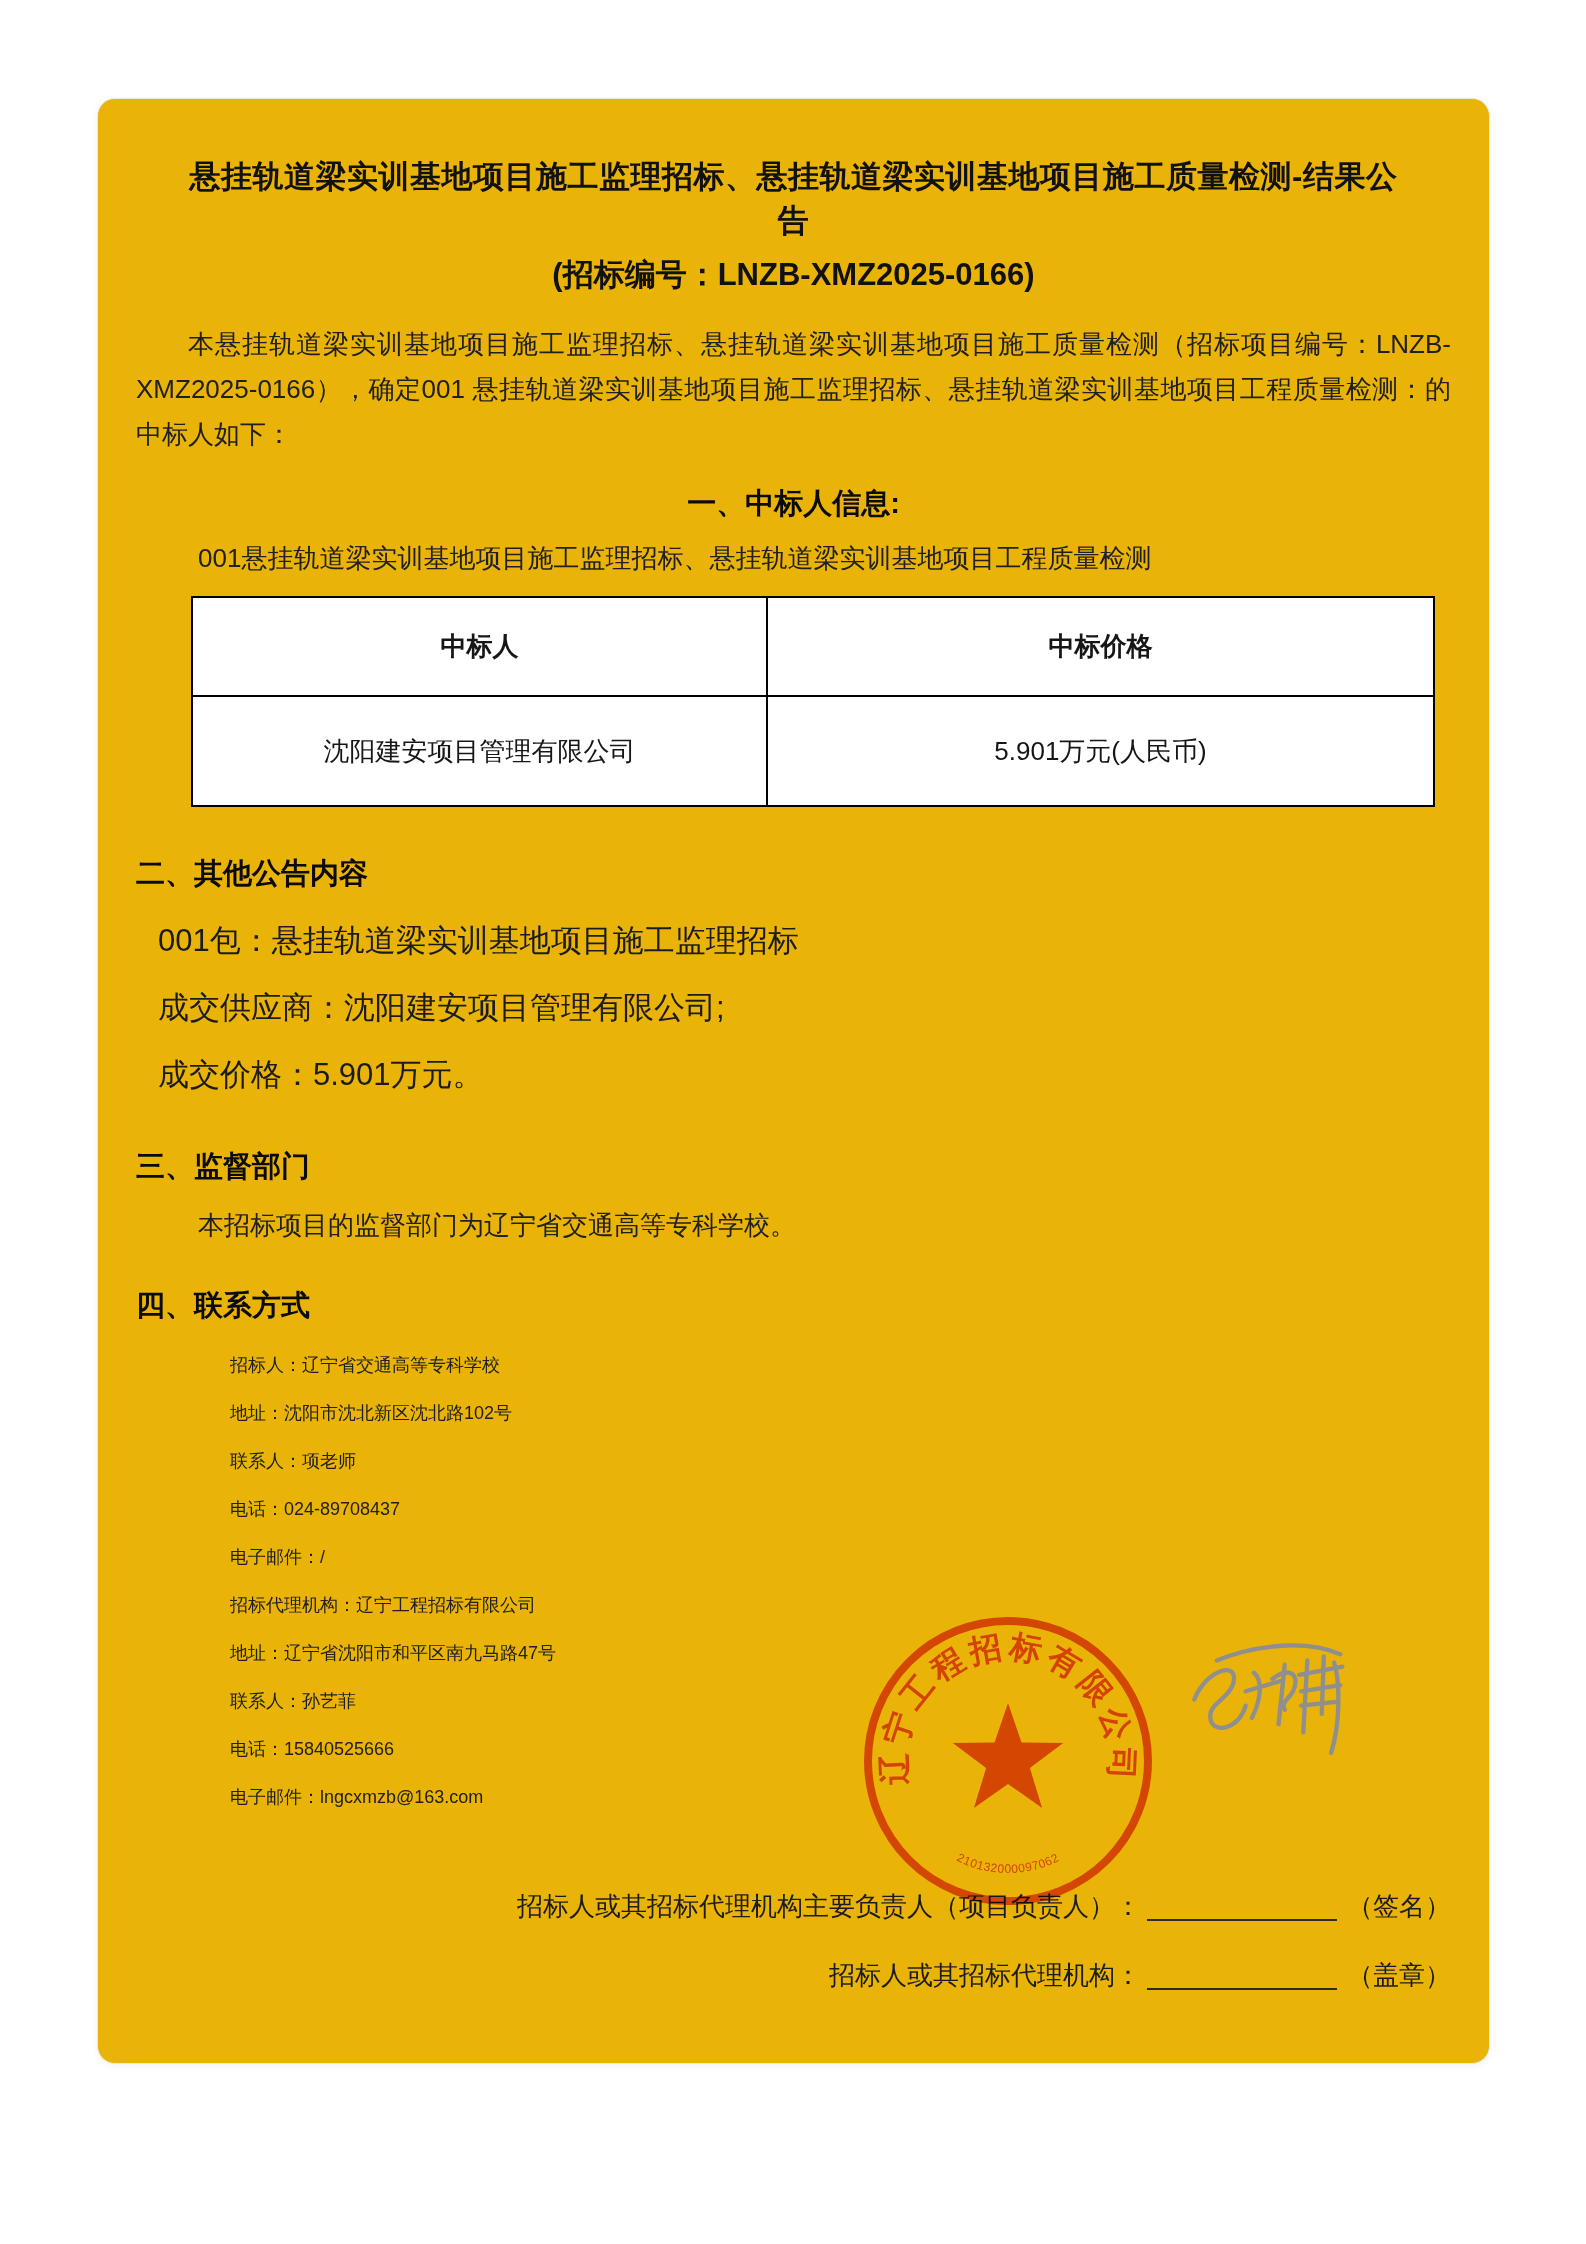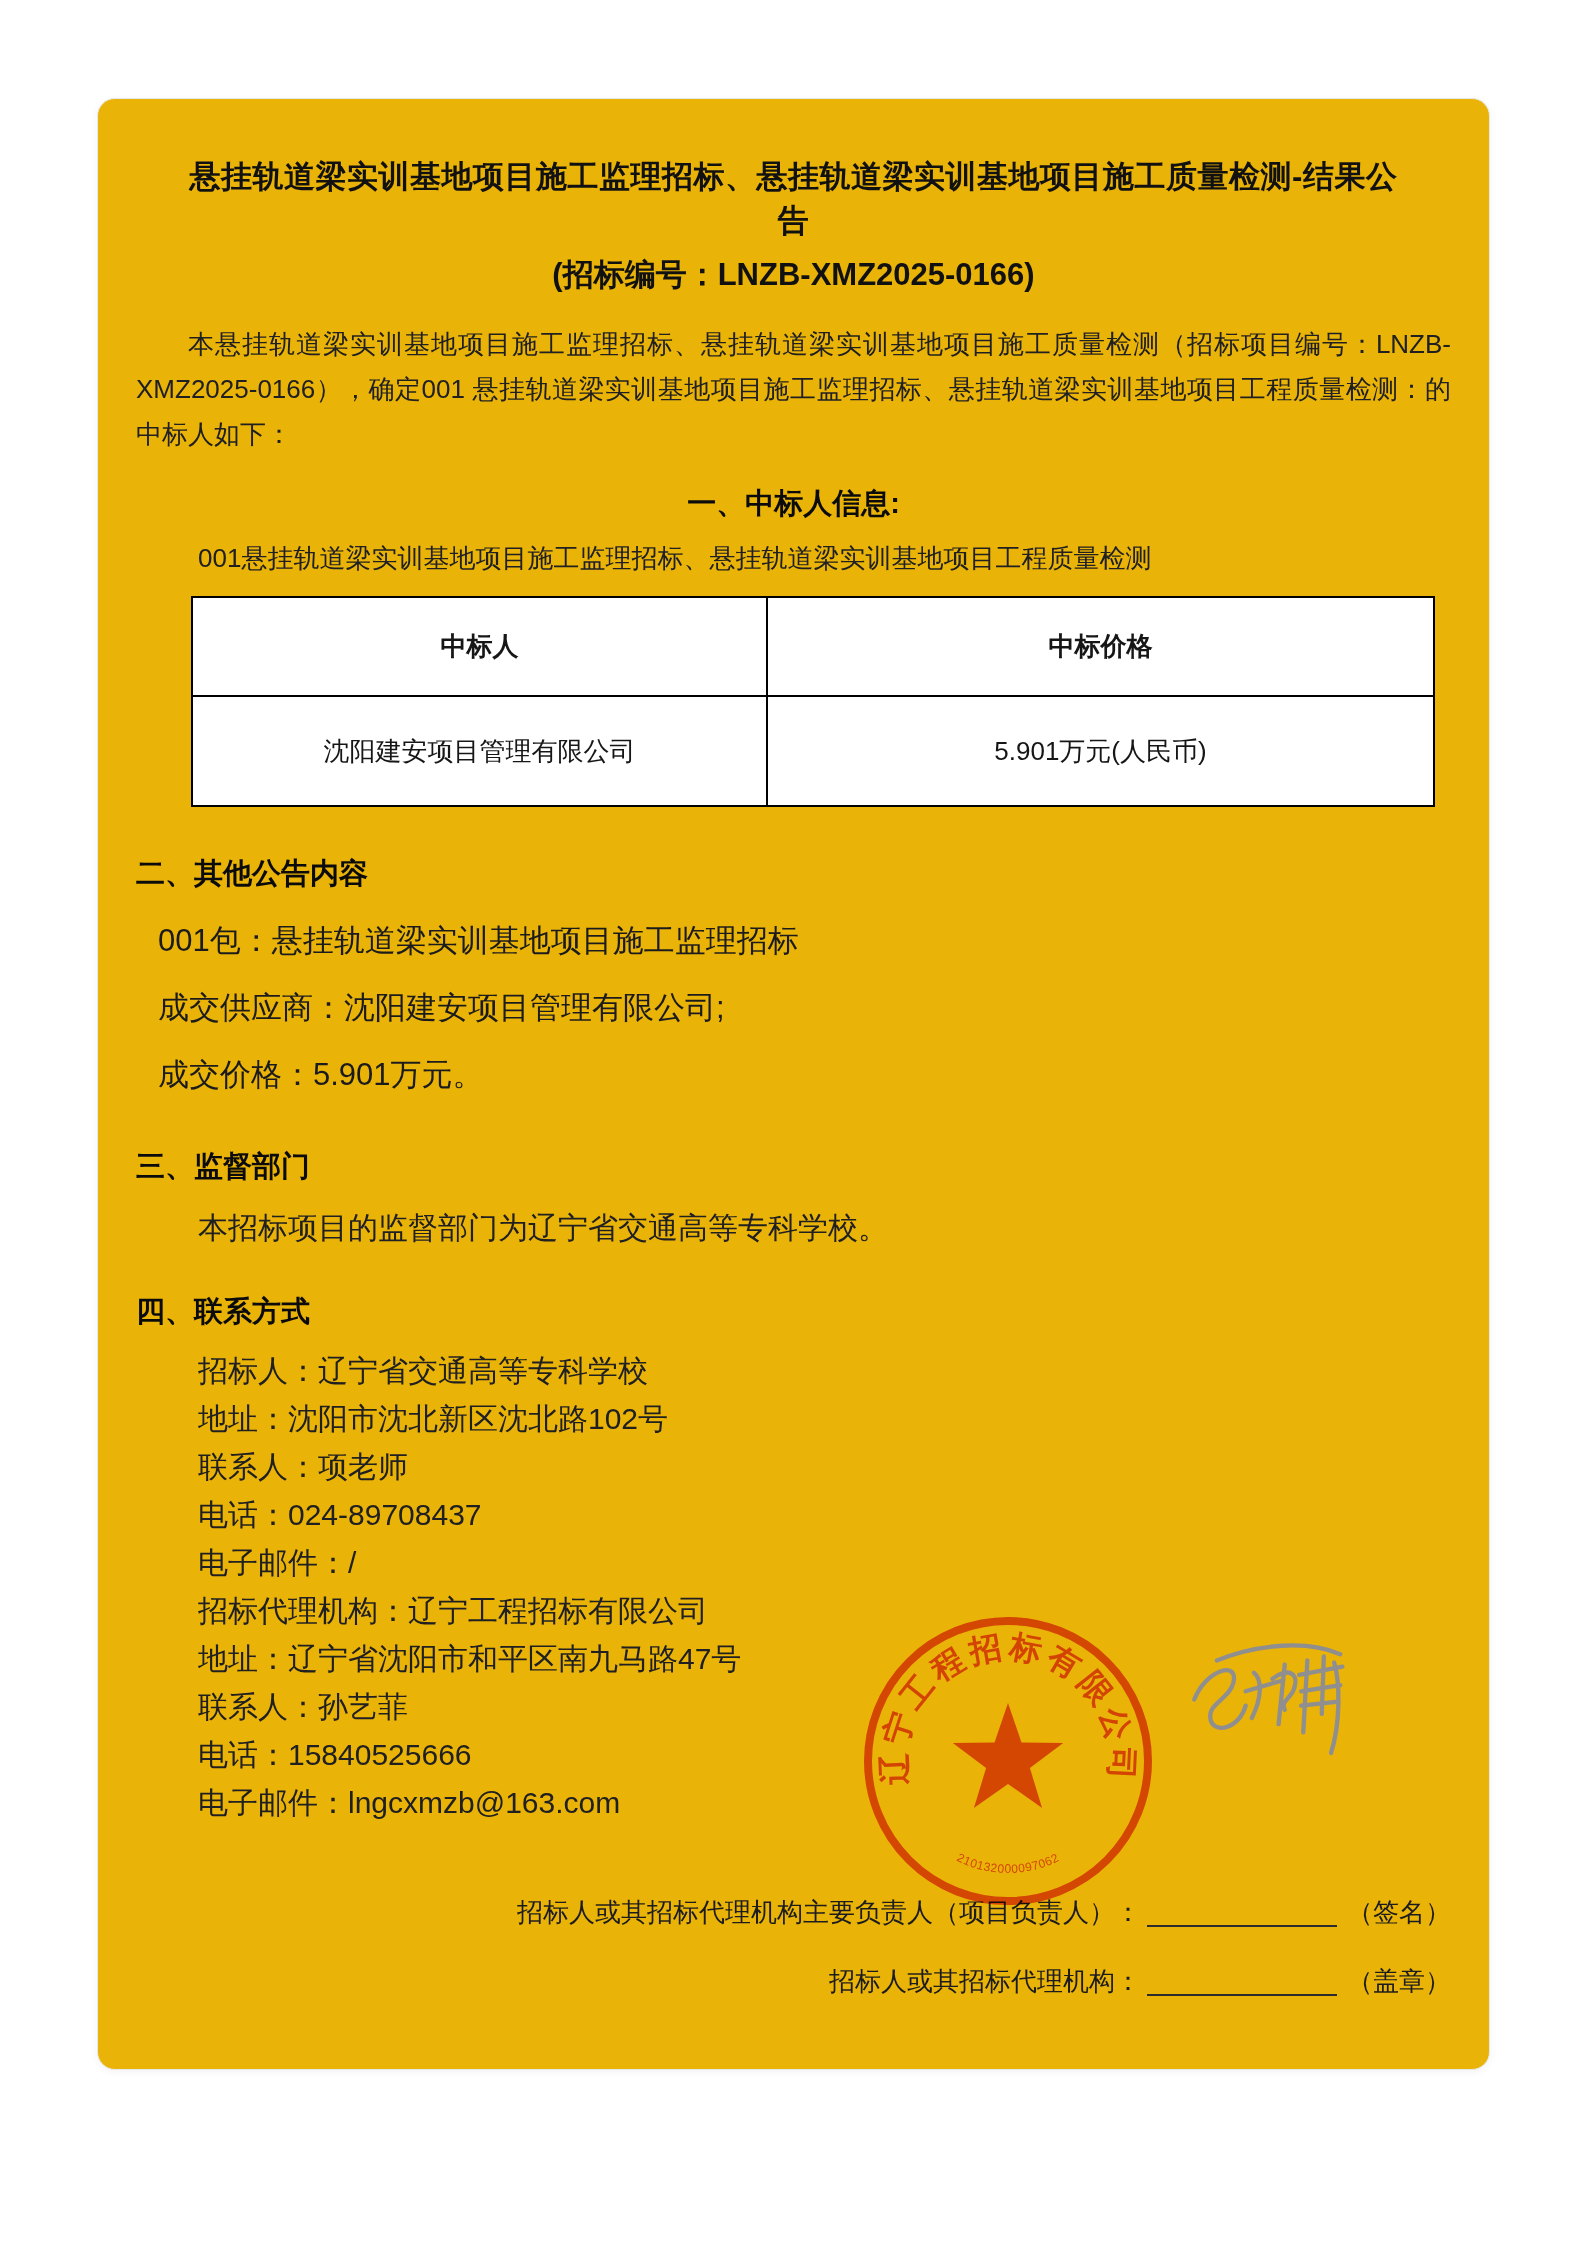--- a/index.html
+++ b/index.html
@@ -44,23 +44,23 @@
   table.winner-table th, table.winner-table td {
     border:2px solid #000; text-align:center; vertical-align:middle;
     font-size:26px; color:#161616; background:#fff;
   }
   table.winner-table th { height:99px; font-weight:bold; }
   table.winner-table td { height:110px; font-weight:normal; }
   table.winner-table col.c1 { width:575px; }
   table.winner-table col.c2 { width:667px; }
   .big-lines { margin-top:14px; }
   .big-lines p { font-size:31px; line-height:67px; margin-left:22px; color:#1b1b1d; }
-  .supervision-body { font-size:30px; margin:22px 0 0 62px; color:#202022; }
+  .supervision-body { font-size:26px; margin:22px 0 0 62px; color:#202022; }
   .contact-lines { margin-top:16px; }
-  .contact-lines p { font-size:30px; line-height:48px; margin-left:62px; color:#202022; }
+  .contact-lines p { font-size:18px; line-height:48px; margin-left:94px; color:#202022; }
   .signoff-row {
     display:flex; justify-content:flex-end; align-items:flex-end;
     font-size:26px; color:#1c1c1e;
   }
   .signoff-row.first { margin-top:68px; }
   .signoff-row.second { margin-top:34px; }
   .blank-line {
     display:inline-block; width:190px; height:30px;
     border-bottom:2px solid #2c2c2e; margin:0 10px 3px 6px;
   }

